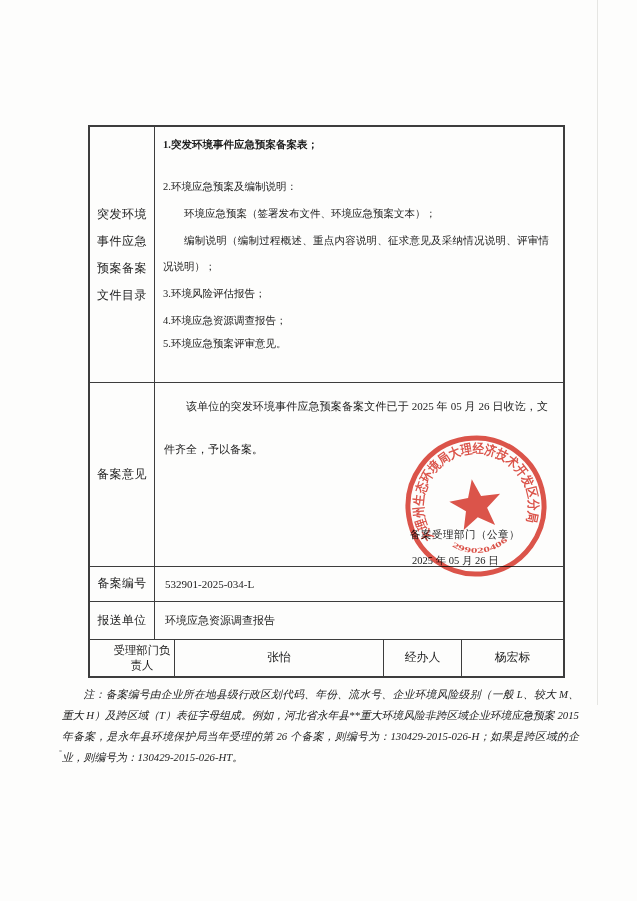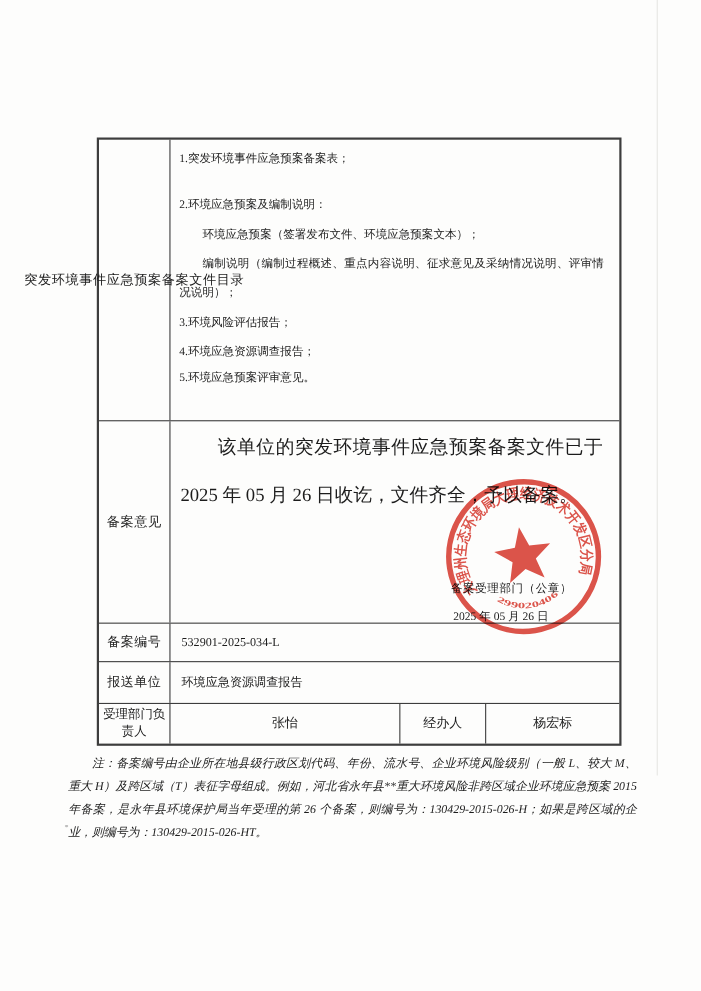--- a/index.html
+++ b/index.html
@@ -18,45 +18,45 @@
   }
   .speck {
     position:absolute; left:59px; top:750px; width:3px; height:2px;
     background:#8a8a8a; opacity:.55; border-radius:1px;
   }
   .doc-table {
     position:absolute; left:88px; top:125px; width:477px;
     border:2px solid #3d3d3d;
   }
   .row { display:flex; border-bottom:1px solid #3d3d3d; }
-  .row:last-child { border-bottom:none; }
+  .row:last-child { border-bottom:none;padding-left:20px; }
   .cell { position:relative; }
   .label-cell {
     width:65px; border-right:1px solid #3d3d3d;
-    display:flex; flex-direction:row; align-items:center; justify-content:center;
+    display:flex; flex-direction:column; align-items:center; justify-content:center;
     font-size:12px; letter-spacing:.5px; text-align:center;
   }
   .label-cell .lbl-line { line-height:27px; white-space:nowrap; }
   .content-cell { flex:1; font-size:10.5px; }
 
   
   .r1 { height:256px; }
   .r1 .content-cell { padding:2px 14px 0 8px; }
   .r1 p { line-height:26px; text-align:justify; }
-  .r1 .it0 { margin-top:3px; }
+  .r1 .it0 { margin-top:3px;font-weight:bold; }
   .r1 .it1 { margin-top:16px; }
   .r1 .it2, .r1 .it3, .r1 .it4 { margin-top:1px; }
   .r1 .it2, .r1 .it3 { text-indent:2em; }
   .r1 .it5 { margin-top:1px; }
   .r1 .it6 { margin-top:-3px; }
 
   
   .r2 { height:184px; }
   .r2 .content-cell { padding:2px 15px 0 9px; }
-  .r2 .opinion-text { text-indent:2em; line-height:43px; text-align:justify; font-size:17px; }
+  .r2 .opinion-text { text-indent:2em; line-height:43px; text-align:justify; font-size:11px; }
 
   
   .r3 { height:35px; }
   .r4 { height:38px; }
   .value-cell { display:flex; align-items:center; padding-left:10px; font-size:11px; }
   .label-cell.small { font-size:11.8px; }
 
   
   .r5 { height:36px; }
   .r5 .mid-cell, .r5 .op-cell, .r5 .name-cell {

